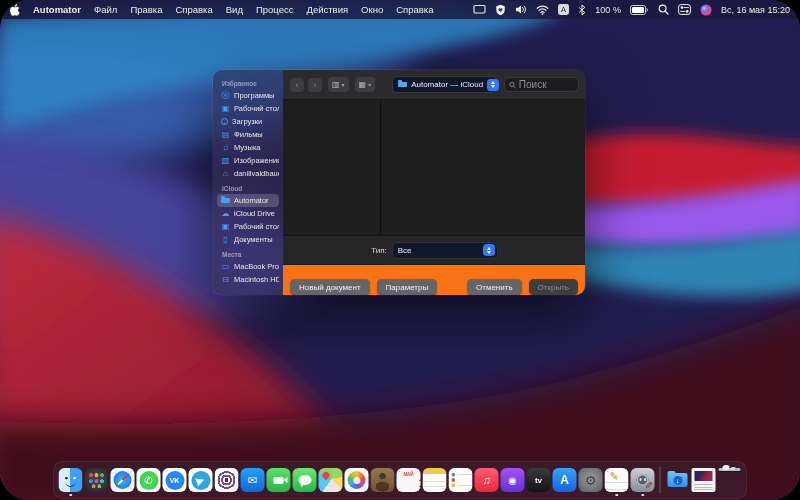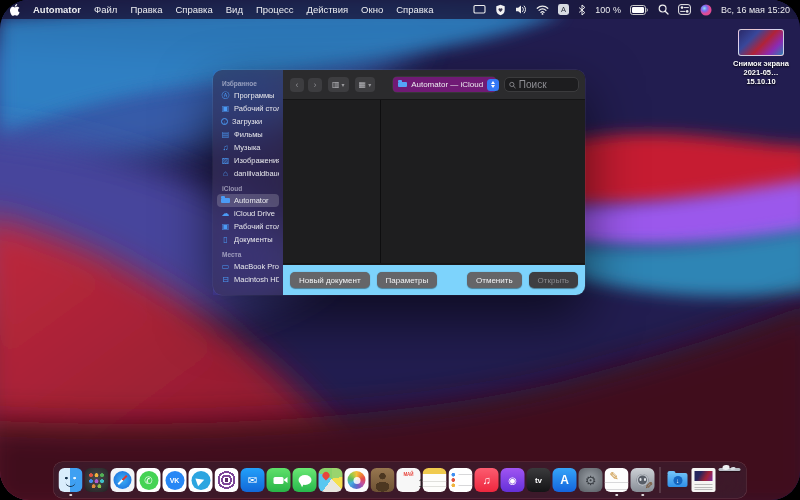--- a/index.html
+++ b/index.html
@@ -39,40 +39,40 @@
   .folder-ic{width:9px;height:5.5px;background:#4b9bf5;border-radius:1px;position:relative;flex:none;}
   .folder-ic::before{content:"";position:absolute;top:-1.8px;left:0;width:4px;height:2px;background:inherit;border-radius:1px 1px 0 0;}
 
   .main{flex:1;display:flex;flex-direction:column;background:#262627;}
   .toolbar{height:29px;flex:none;display:flex;align-items:center;padding:0 7px;gap:4px;background:#2b2b2d;}
   .navbtn{width:14px;height:14px;border-radius:4px;background:#3d3d40;color:#8a8a8e;font-size:9px;
     display:flex;align-items:center;justify-content:center;}
   .viewbtn{height:15px;border-radius:4px;background:#3d3d40;color:#b8b8bc;font-size:8px;
     display:flex;align-items:center;padding:0 4px;gap:2px;margin-left:2px;}
   .viewbtn .chev{font-size:6px;color:#9a9a9e;}
-  .pop{height:15px;border-radius:4px;background:#701a75;color:#ececf0;font-size:8px;display:flex;
+  .pop{height:15px;border-radius:4px;background:#0f172a;color:#ececf0;font-size:8px;display:flex;
     align-items:center;gap:4px;padding:0 2px 0 5px;box-shadow:0 0 0 .5px rgba(255,255,255,.12);}
   .pop .txt{white-space:nowrap;}
   .updown{width:12px;height:12px;border-radius:3.5px;display:flex;flex-direction:column;align-items:center;
     justify-content:center;gap:1px;flex:none;}
   .tri-u{width:0;height:0;border-left:2.5px solid transparent;border-right:2.5px solid transparent;border-bottom:3px solid #fff;}
   .tri-d{width:0;height:0;border-left:2.5px solid transparent;border-right:2.5px solid transparent;border-top:3px solid #fff;}
   .loc-pop{width:103px;margin-left:14px;}
   .search{margin-left:auto;width:73px;height:13px;border-radius:4px;background:#1d1d1f;
     box-shadow:0 0 0 .5px rgba(255,255,255,.16);display:flex;align-items:center;padding:0 4px;gap:3px;}
   .search input{background:transparent;border:none;outline:none;color:#c8c8cc;font-size:10px;width:100%;padding:0;}
   .search input::placeholder{color:#8e8e93;}
 
   .browser{flex:1;background:#1e1e1f;border-top:1px solid #151516;border-bottom:1px solid #161617;position:relative;}
   .browser .divider{position:absolute;left:97px;top:0;bottom:0;width:1px;background:#0e0e0f;}
 
   .typerow{height:28px;flex:none;display:flex;align-items:center;justify-content:center;gap:6px;background:#262627;}
   .typerow .tl{font-size:8px;color:#dcdce0;}
   .type-pop{width:104px;justify-content:space-between;}
-  .botbar{height:31px;flex:none;display:flex;align-items:center;padding:0 7px;gap:7px;background:#7dd3fc;border-top:1px solid #1a1a1b;}
+  .botbar{height:31px;flex:none;display:flex;align-items:flex-end;padding:0 7px;gap:7px;background:#f97316;border-top:1px solid #1a1a1b;}
   .btn{height:16px;border-radius:5px;background:#656568;color:#f2f2f4;font-size:8px;display:flex;
     align-items:center;justify-content:center;padding:0 9px;box-shadow:0 .5px 1px rgba(0,0,0,.4);}
   .btn.disabled{background:#3e3e41;color:#8a8a8e;}
   .spacer{flex:1;}
 
   
   .dock{position:absolute;left:50%;transform:translateX(-50%);bottom:2px;height:36px;
     background:rgba(58,40,58,.45);backdrop-filter:blur(18px);border-radius:9px;
     box-shadow:0 0 0 .5px rgba(255,255,255,.2);display:flex;align-items:center;padding:0 5px;gap:2px;z-index:30;}
   .di{position:relative;width:24px;height:24px;border-radius:6px;flex:none;display:flex;
@@ -287,27 +287,20 @@
                 <stop offset="1" stop-color="#e24a93"></stop>
               </radialGradient>
             </defs>
             <circle cx="6" cy="6" r="5.5" fill="url(#siri)"></circle>
           </svg>
         </span>
       <span class="clock">Вс, 16 мая 15:20</span>
     </div>
   </div>
 
-  <div class="deskicon">
-    <div class="thumb"></div>
-    <div class="lbl">
-      <div>Снимок экрана</div>
-      <div>2021-05…15.10.10</div>
-    </div>
-  </div>
 
   <div class="dialog">
     <div class="sidebar">
       <div class="sb-head">Избранное</div>
       <div class="sb-item">
           <span class="sb-ic">Ⓐ</span>
           <span>Программы</span>
         </div>
       <div class="sb-item">
           <span class="sb-ic">▣</span>
@@ -387,20 +380,30 @@
               <line x1="7.2" y1="7.2" x2="10" y2="10" stroke="#8e8e93" stroke-width="1.5" stroke-linecap="round"></line>
             </svg>
           <input type="text" placeholder="Поиск" style="">
         </div>
       </div>
 
       <div class="browser">
         <div class="divider"></div>
       </div>
 
+      <div class="typerow">
+        <span class="tl">Тип:</span>
+        <div class="pop type-pop">
+          <span class="txt">Все</span>
+          <span class="updown" style="background:#3478f6;">
+              <span class="tri-u"></span>
+              <span class="tri-d"></span>
+            </span>
+        </div>
+      </div>
 
       <div class="botbar">
         <div class="btn">Новый документ</div>
         <div class="btn">Параметры</div>
         <div class="spacer"></div>
         <div class="btn">Отменить</div>
         <div class="btn disabled">Открыть</div>
       </div>
     </div>
   </div>

